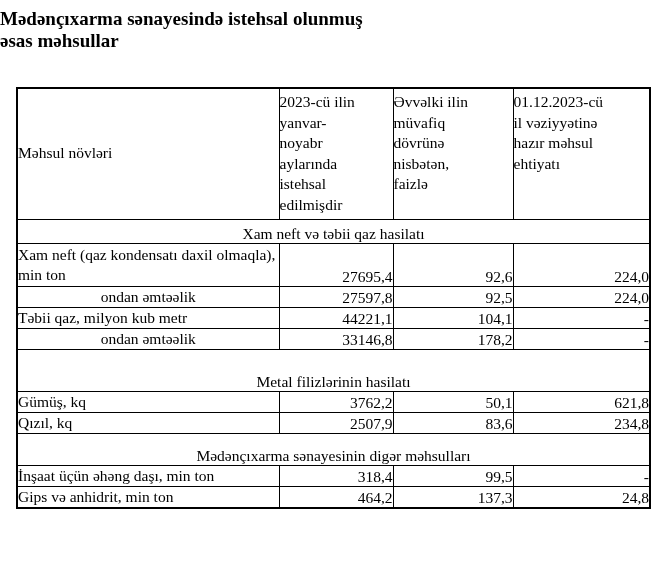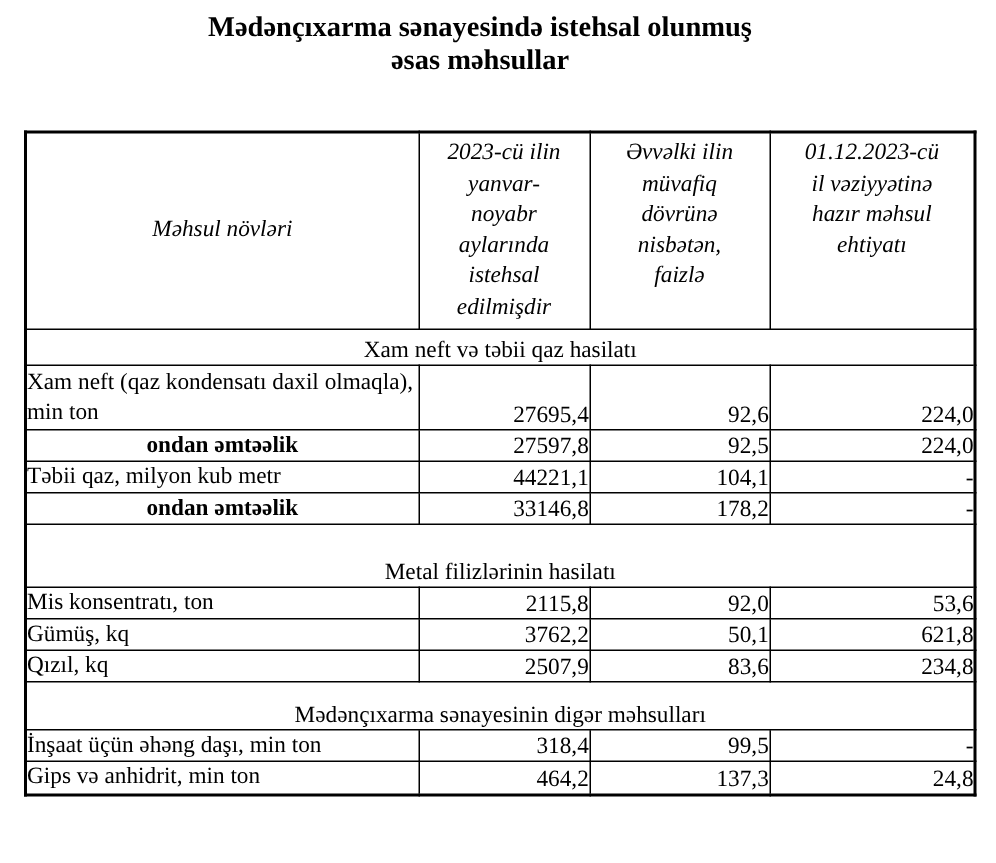--- a/index.html
+++ b/index.html
@@ -13,21 +13,21 @@
     position: relative;
     font-family: "Liberation Serif", "DejaVu Serif", serif;
     color: #000000;
     overflow: hidden;
   }
   .page-title {
     position: absolute;
     top: 8px;
     left: 0;
     width: 640px;
-    text-align: center;
+    text-align: left;
     font-weight: bold;
     font-size: 19px;
     line-height: 1.18;
     white-space: pre-line;
   }
   table.products {
     position: absolute;
     left: 16px;
     top: 87px;
     width: 633px;
@@ -39,26 +39,25 @@
     border: 1px solid #000000;
     padding: 0;
     font-weight: normal;
     overflow: hidden;
   }
   table.products {
     border: 2px solid #000000;
   }
   tr.header-row { height: 131px; }
   tr.header-row th {
-    text-align: center;
+    text-align: left;
     vertical-align: top;
     line-height: 1.33;
     white-space: pre-line;
     padding-top: 3px;
-    font-style: italic;
   }
   tr.header-row th.first {
     vertical-align: middle;
     padding-top: 0;
     margin-left: 25px;
   }
   td.section-title {
     font-weight: bold;
     text-align: center;
     padding-left: 5px;
@@ -74,21 +73,20 @@
     text-align: left;
     padding-left: 5px;
     padding-right: 4px;
     vertical-align: bottom;
     padding-bottom: 2px;
     line-height: 1.3;
   }
   td.name.centered {
     text-align: center;
     padding-left: 0;
-    font-weight: bold;
   }
   td.num {
     text-align: right;
     padding-right: 8px;
     vertical-align: bottom;
     padding-bottom: 2px;
   }
 </style>
 </head>
 <body>
@@ -148,26 +146,20 @@
       <td class="name centered">ondan əmtəəlik</td>
       <td class="num">33146,8</td>
       <td class="num">178,2</td>
       <td class="num">-</td>
     </tr>
 
     <tr class="sec-row-2">
       <td class="section-title" colspan="4">Metal filizlərinin hasilatı</td>
     </tr>
     <tr class="data-row">
-      <td class="name">Mis konsentratı, ton</td>
-      <td class="num">2115,8</td>
-      <td class="num">92,0</td>
-      <td class="num">53,6</td>
-    </tr>
-    <tr class="data-row">
       <td class="name">Gümüş, kq</td>
       <td class="num">3762,2</td>
       <td class="num">50,1</td>
       <td class="num">621,8</td>
     </tr>
     <tr class="data-row">
       <td class="name">Qızıl, kq</td>
       <td class="num">2507,9</td>
       <td class="num">83,6</td>
       <td class="num">234,8</td>

